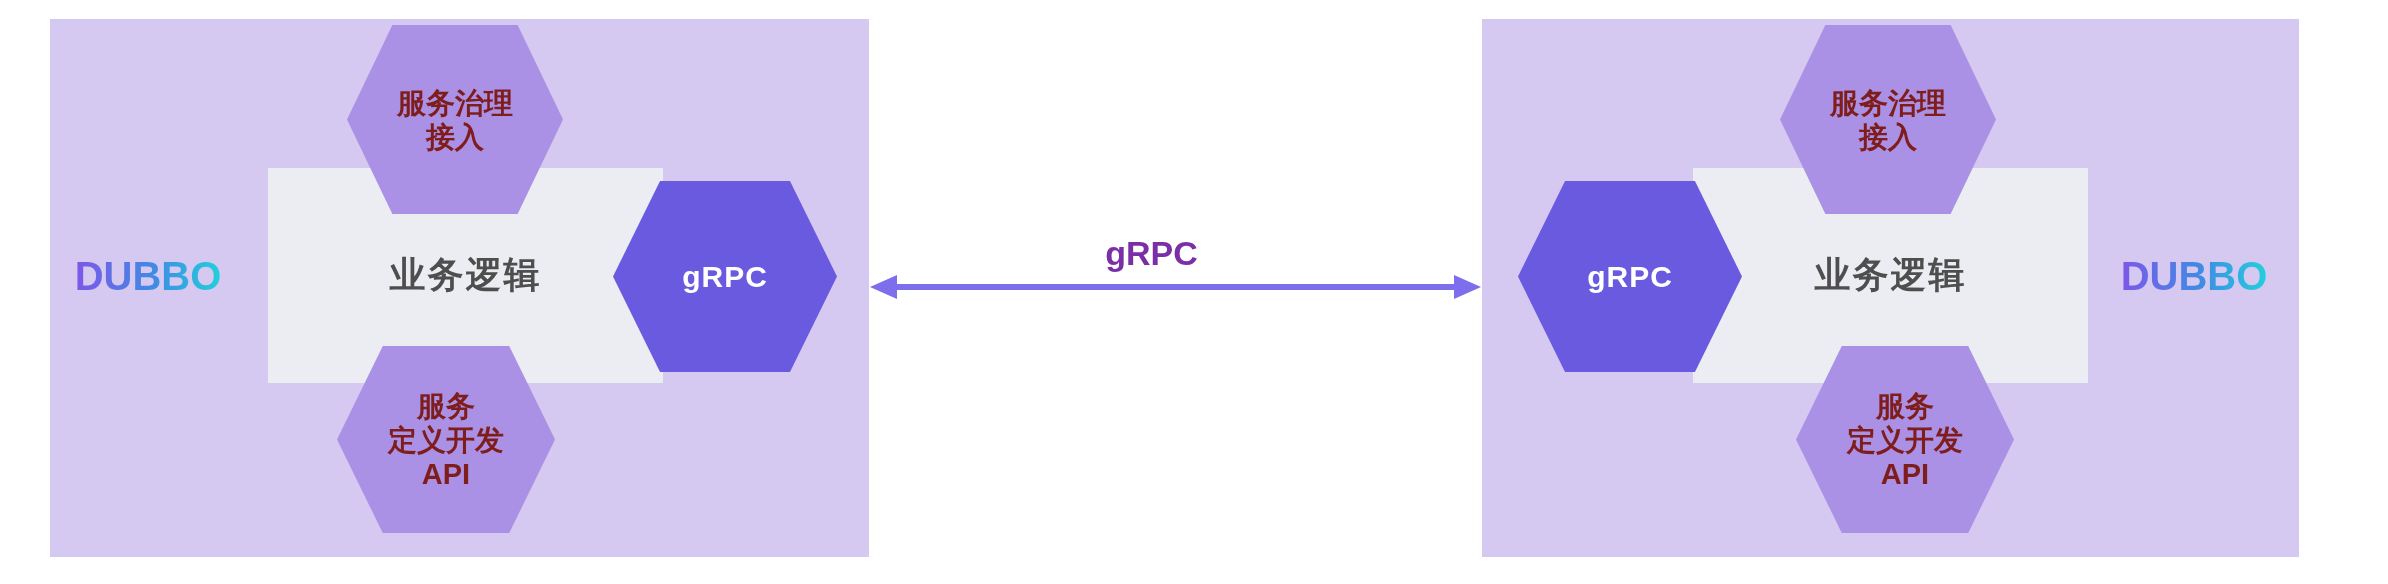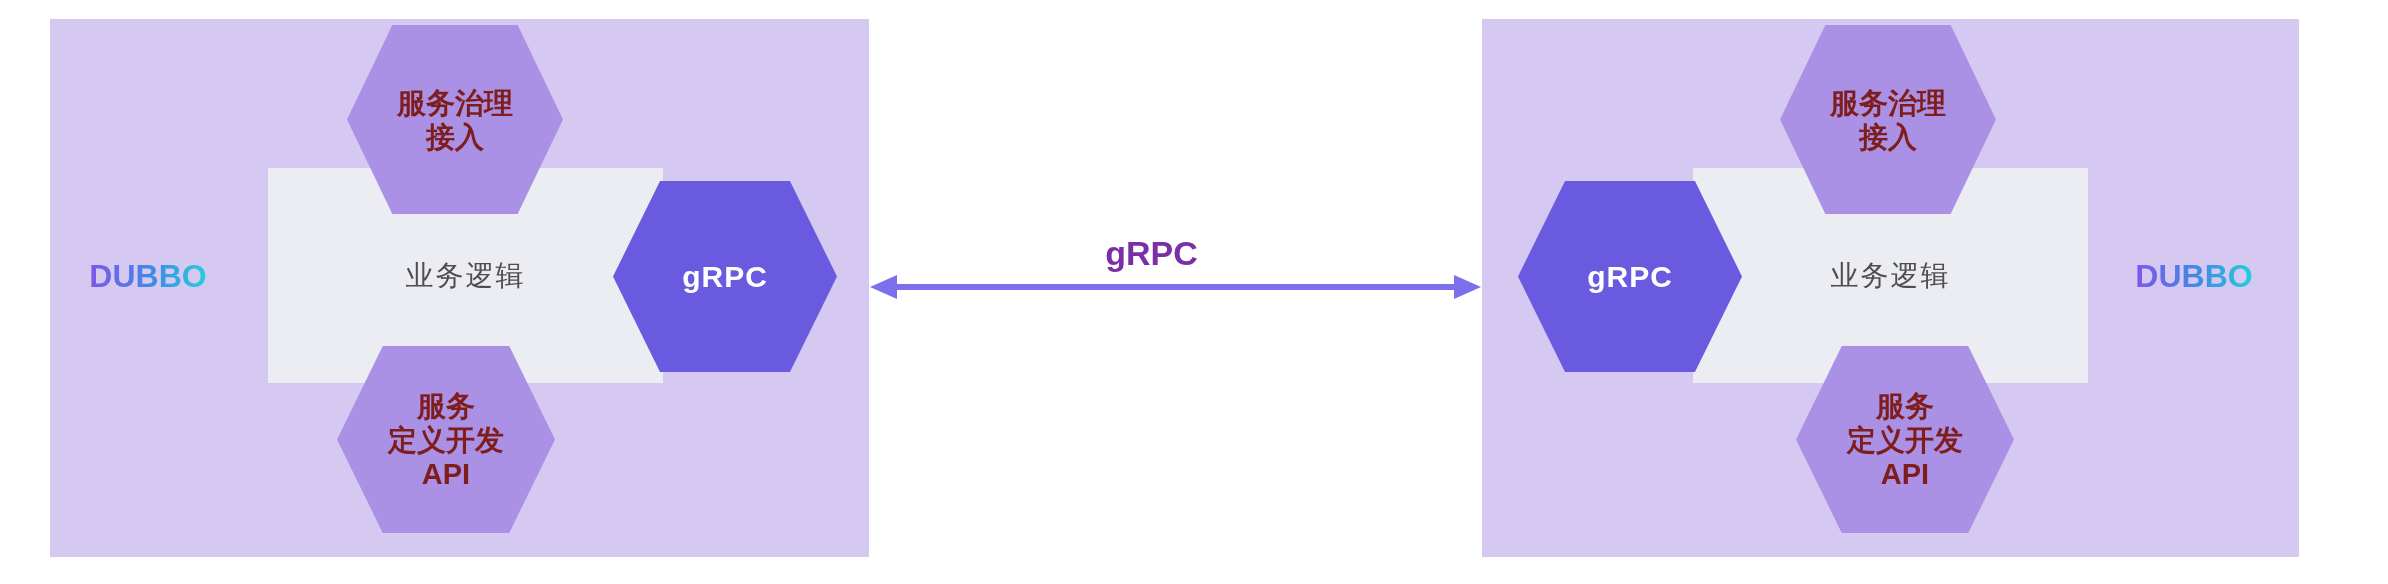--- a/index.html
+++ b/index.html
@@ -11,21 +11,21 @@
   html,body{background:var(--page-bg);}
   body{font-family:"Liberation Sans","DejaVu Sans",sans-serif;}
   .stage{position:relative;width:2388px;height:584px;background:var(--page-bg);overflow:hidden;}
 
   .panel{position:absolute;top:19px;height:538px;background:var(--panel-bg);}
   .panel-left{left:50px;width:819px;}
   .panel-right{left:1482px;width:817px;}
 
   .logic-box{position:absolute;width:395px;height:215px;top:149px;background:var(--logic-bg);
     display:flex;align-items:center;justify-content:center;z-index:1;}
-  .logic-label{font-size:28px;letter-spacing:2px;color:var(--ink-gray);font-weight:400;}
+  .logic-label{font-size:36px;letter-spacing:2px;color:var(--ink-gray);font-weight:700;}
 
   .hex{position:absolute;z-index:2;display:flex;align-items:center;justify-content:center;
     clip-path:polygon(21% 0%,79% 0%,100% 50%,79% 100%,21% 100%,0% 50%);}
   .hex-light{background:var(--hex-light);}
   .hex-dark{background:var(--hex-dark);}
   .hex-text{color:#7f1d1d;font-size:29px;line-height:34px;font-weight:600;text-align:center;}
   .hex-grpc-label{color:#ffffff;font-size:30px;font-weight:700;letter-spacing:1px;}
 
   .hex-top-left   {left:297px;top:6px;  width:216px;height:189px;}
   .hex-bottom-left{left:287px;top:327px;width:218px;height:187px;}
@@ -34,21 +34,21 @@
   .hex-grpc-right  {left:36px; top:162px;width:224px;height:191px;}
   .hex-top-right   {left:298px;top:6px;  width:216px;height:189px;}
   .hex-bottom-right{left:314px;top:327px;width:218px;height:187px;}
 
   .logic-left {left:218px;}
   .logic-right{left:211px;}
 
   .logo{position:absolute;top:237px;width:148px;height:40px;display:flex;align-items:center;justify-content:center;}
   .logo-left{left:24px;}
   .logo-right{left:638px;}
-  .logo-text{font-size:32px;font-weight:700;letter-spacing:0px;
+  .logo-text{font-size:40px;font-weight:700;letter-spacing:0px;
     background:linear-gradient(90deg,var(--logo-grad-start) 0%,var(--logo-grad-mid) 55%,var(--logo-grad-end) 100%);
     -webkit-background-clip:text;background-clip:text;color:transparent;-webkit-text-fill-color:transparent;}
 
   .link{position:absolute;left:869px;top:235px;width:613px;height:80px;}
   .link-label{width:100%;text-align:center;padding-right:48px;font-size:34px;font-weight:700;
     color:var(--grpc-label);line-height:36px;}
   .link-arrow{position:absolute;left:0;top:37px;width:613px;height:30px;display:block;}
 </style>
 </head>
 <body>

